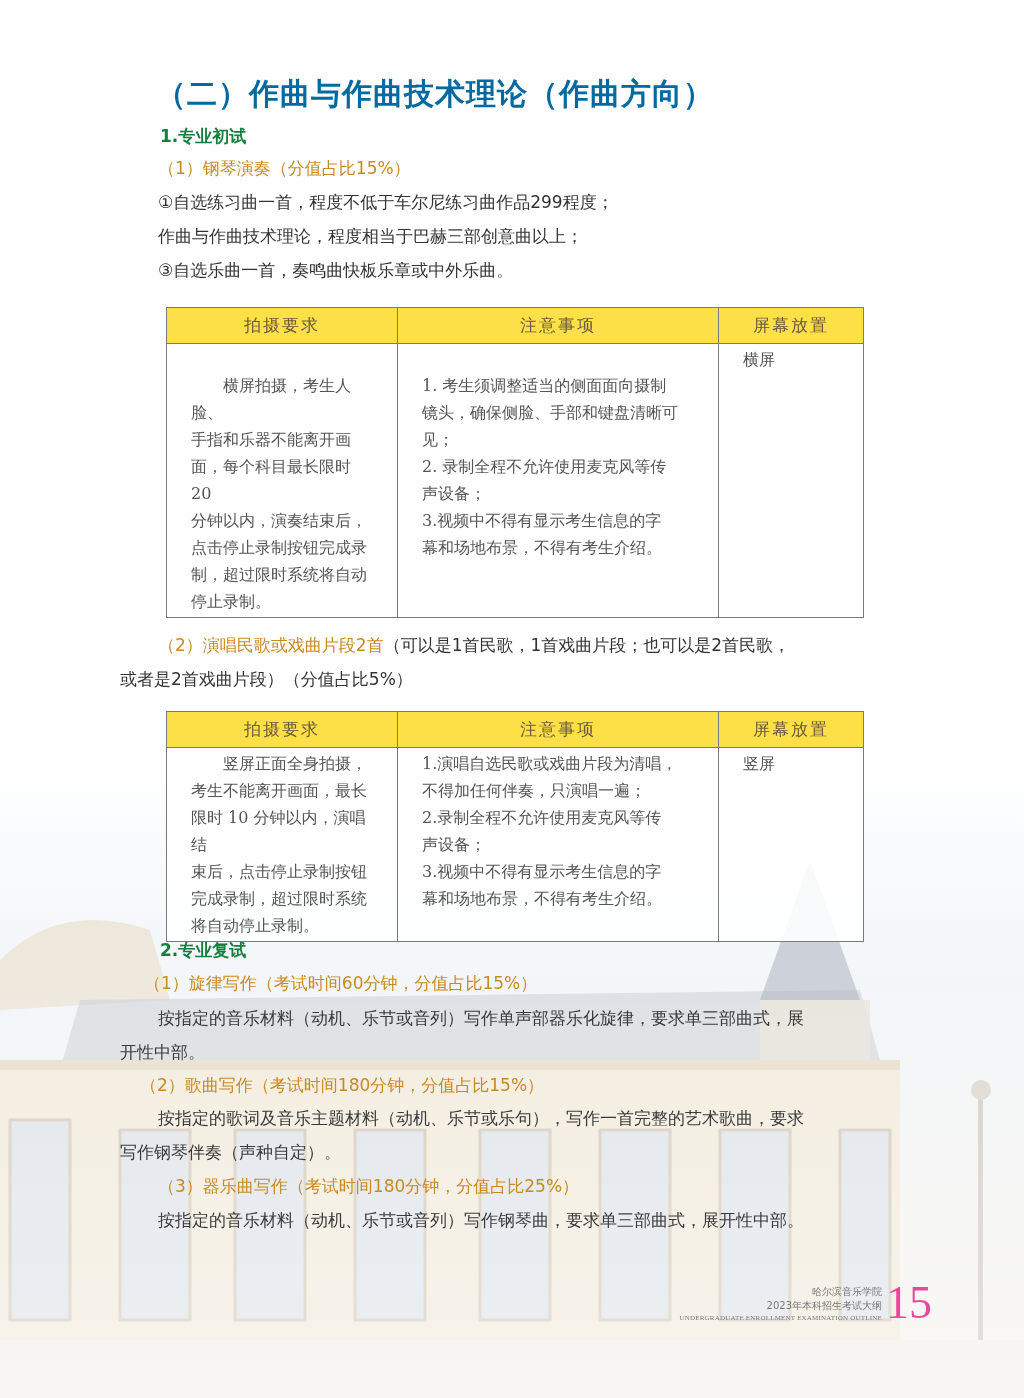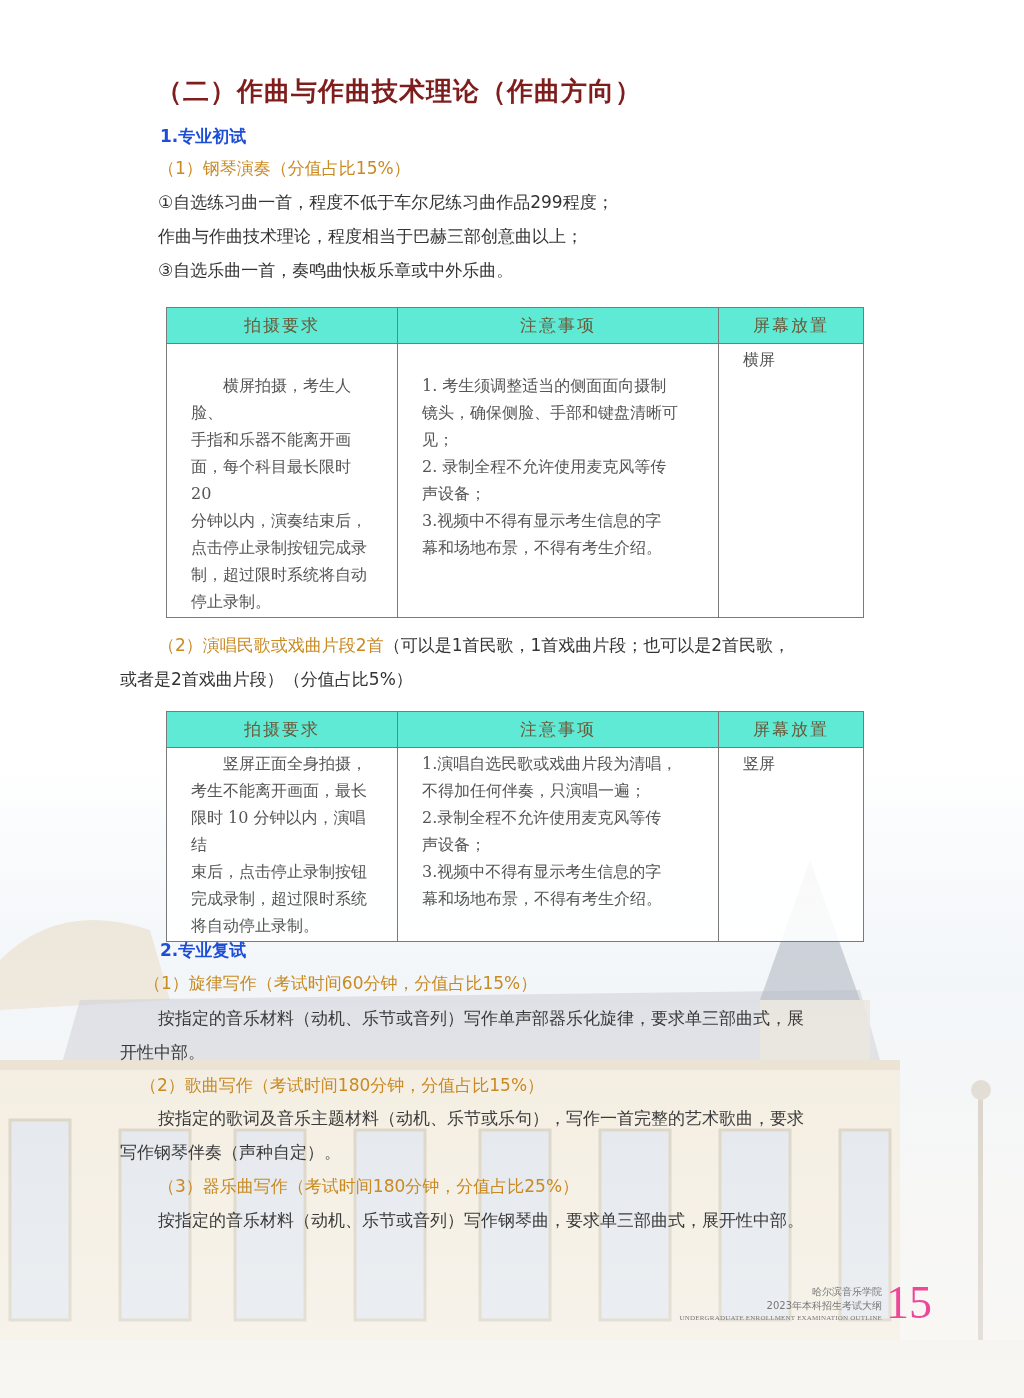--- a/index.html
+++ b/index.html
@@ -7,33 +7,33 @@
     width: 1024px; height: 1398px; position: relative; overflow: hidden;
     background: #ffffff;
     font-family: "DejaVu Sans", "Liberation Sans", sans-serif;
     color: #333333;
   }
   
   .bg { position: absolute; left: 0; top: 0; width: 1024px; height: 1398px; z-index: 0; }
   .content { position: absolute; left: 0; top: 0; width: 1024px; z-index: 1; }
 
   .abs { position: absolute; white-space: nowrap; }
-  .h-section { left: 156px; top: 74px; font-size: 26px; font-weight: bold; color: #7f1d1d; letter-spacing: 1px; }
-  .h-sub { font-size: 17px; font-weight: bold; color: #1d4ed8; }
+  .h-section { left: 156px; top: 74px; font-size: 30px; font-weight: bold; color: #0369a1; letter-spacing: 1px; }
+  .h-sub { font-size: 17px; font-weight: bold; color: #15803d; }
   .h-item { font-size: 17px; color: #c98a22; }
   .p { font-size: 17px; color: #333; }
   .p-dark { color: #3a3a3a; }
 
   table.req {
     position: absolute; border-collapse: collapse;
     font-family: "DejaVu Serif", "Liberation Serif", serif;
     font-size: 16px; color: #555;
   }
   table.req th {
-    background: #5eead4; color: #6b5a3c; font-weight: normal;
+    background: #fde047; color: #6b5a3c; font-weight: normal;
     border: 1px solid #7a7a7a; height: 33px; font-size: 17px; letter-spacing: 2px;
   }
   table.req td {
     border: 1px solid #7a7a7a; vertical-align: top; line-height: 27px;
     padding: 2px 24px; background: rgba(255,255,255,0.88);
   }
   .indent { text-indent: 2em; }
   .footer-cn1 { font-family: "DejaVu Serif", serif; font-size: 10px; color: #777; }
   .footer-cn2 { font-size: 10px; color: #777; }
   .footer-en { font-family: "Liberation Serif", serif; font-size: 7px; color: #777; letter-spacing: 0.2px; }

